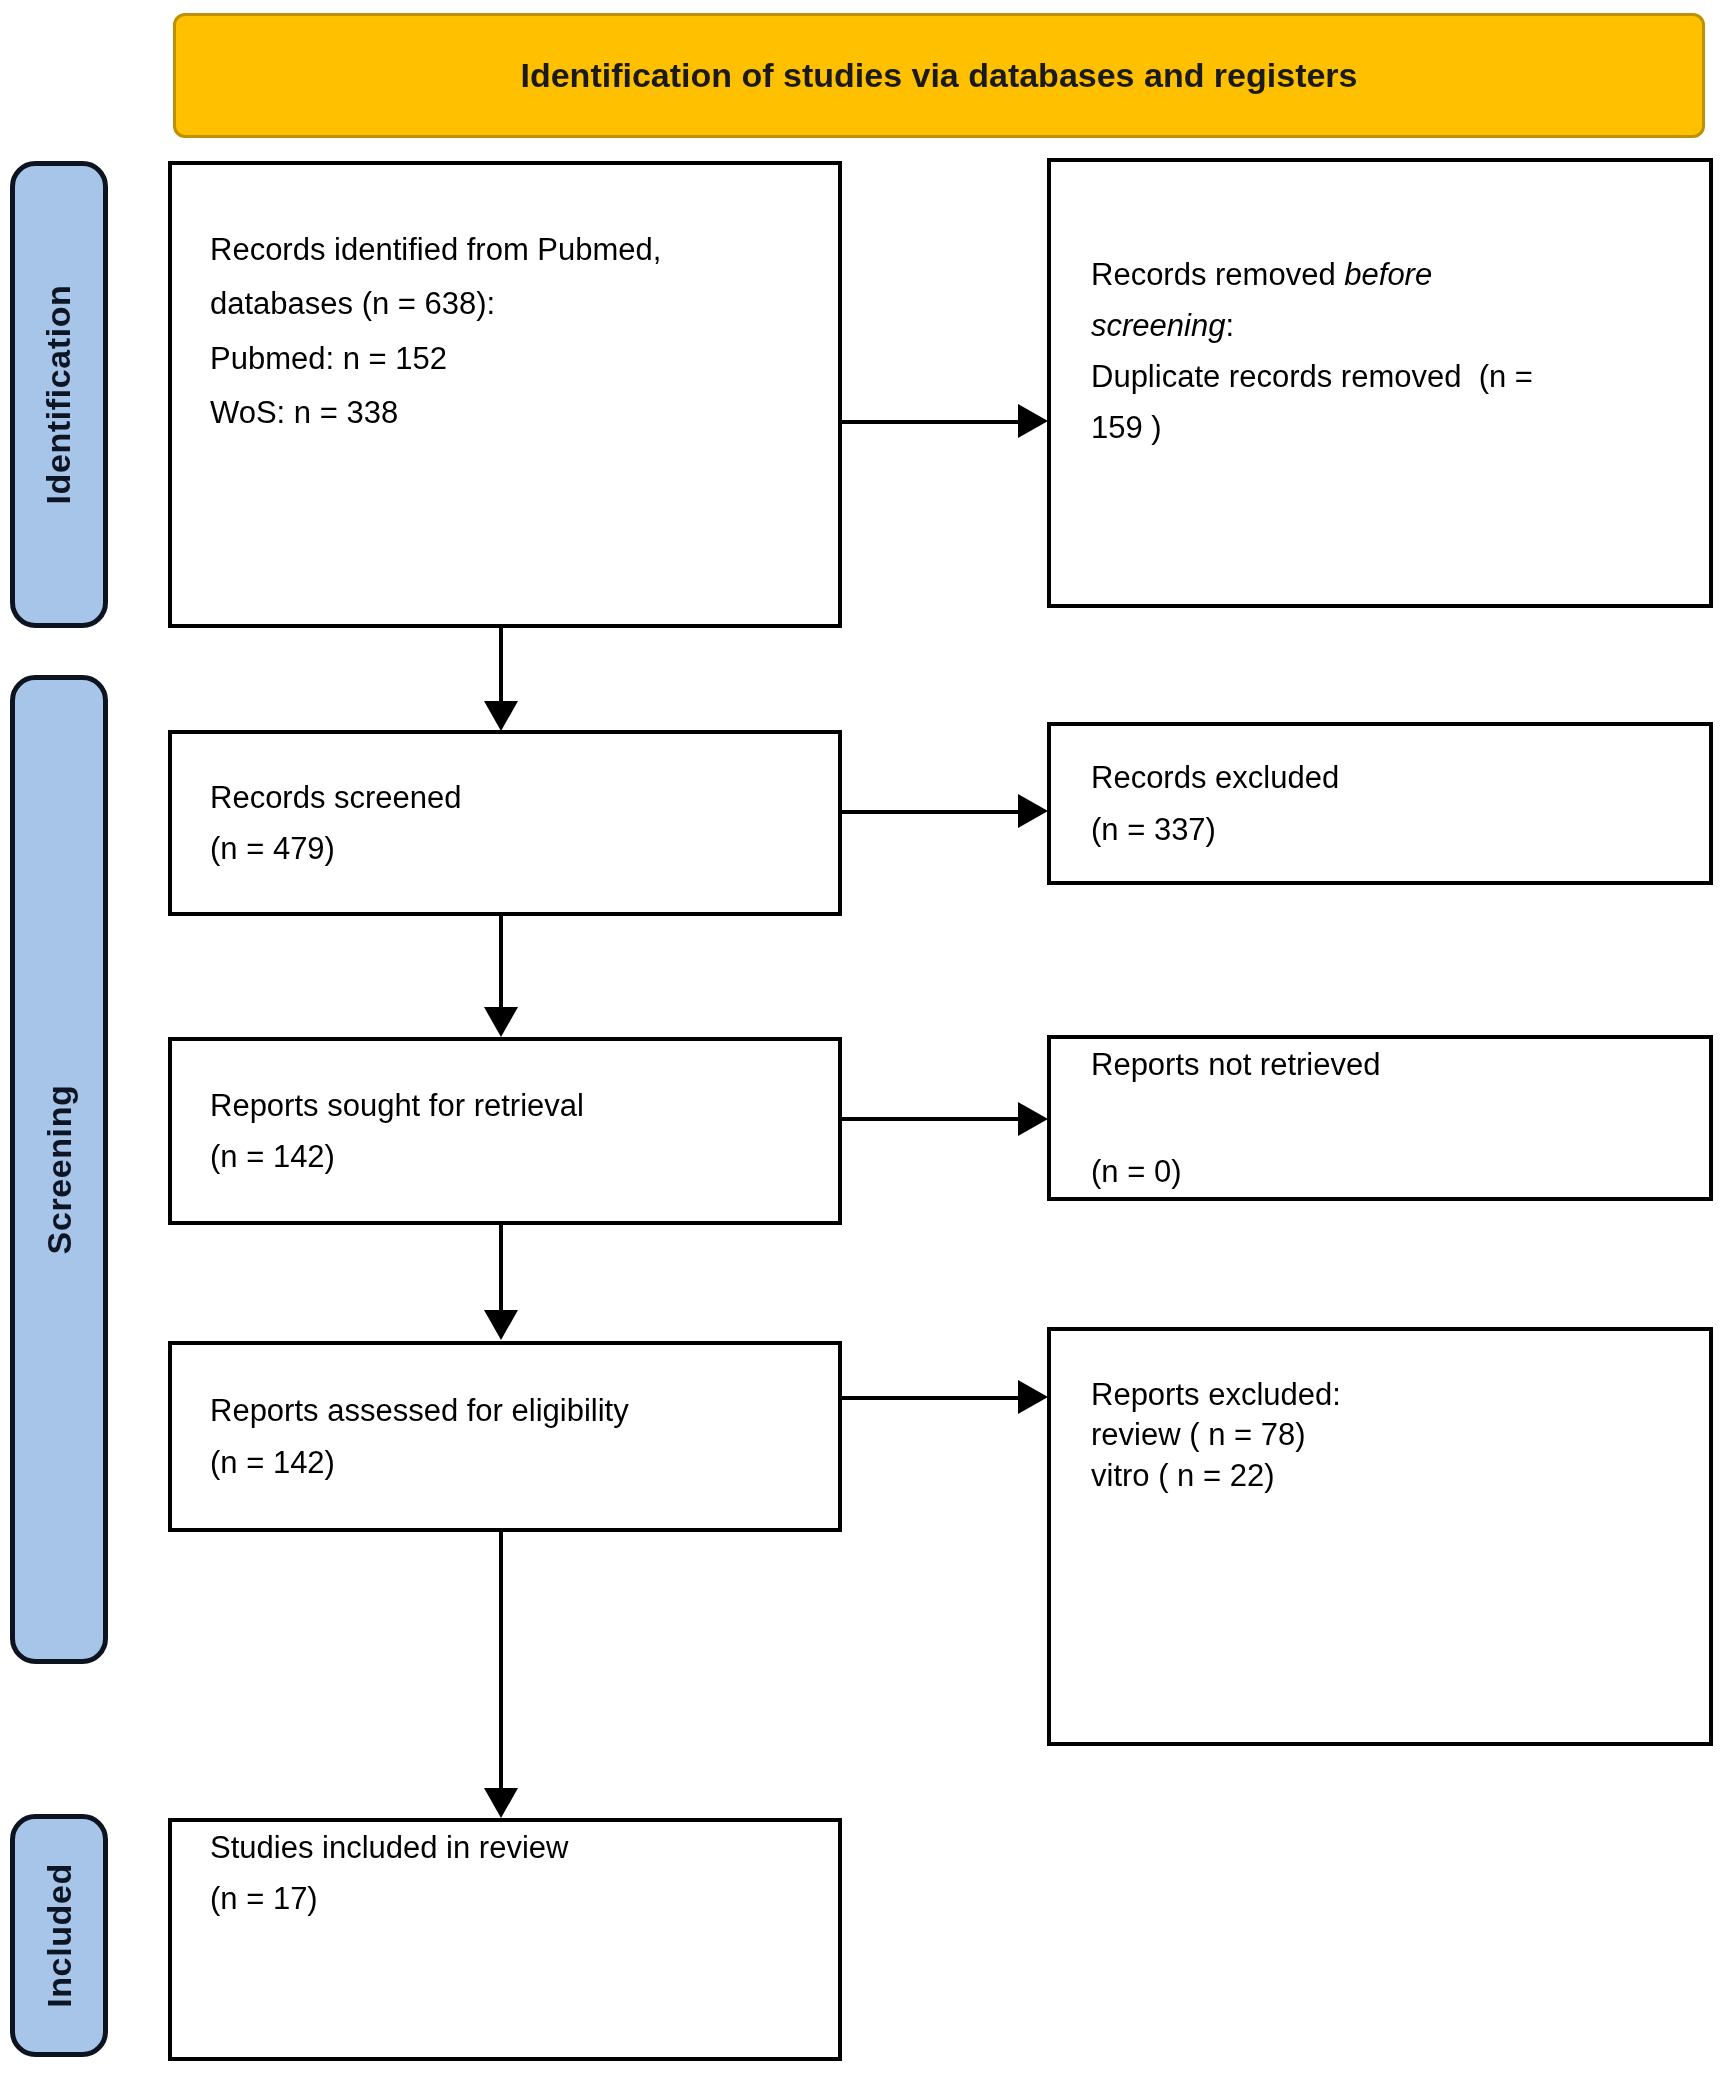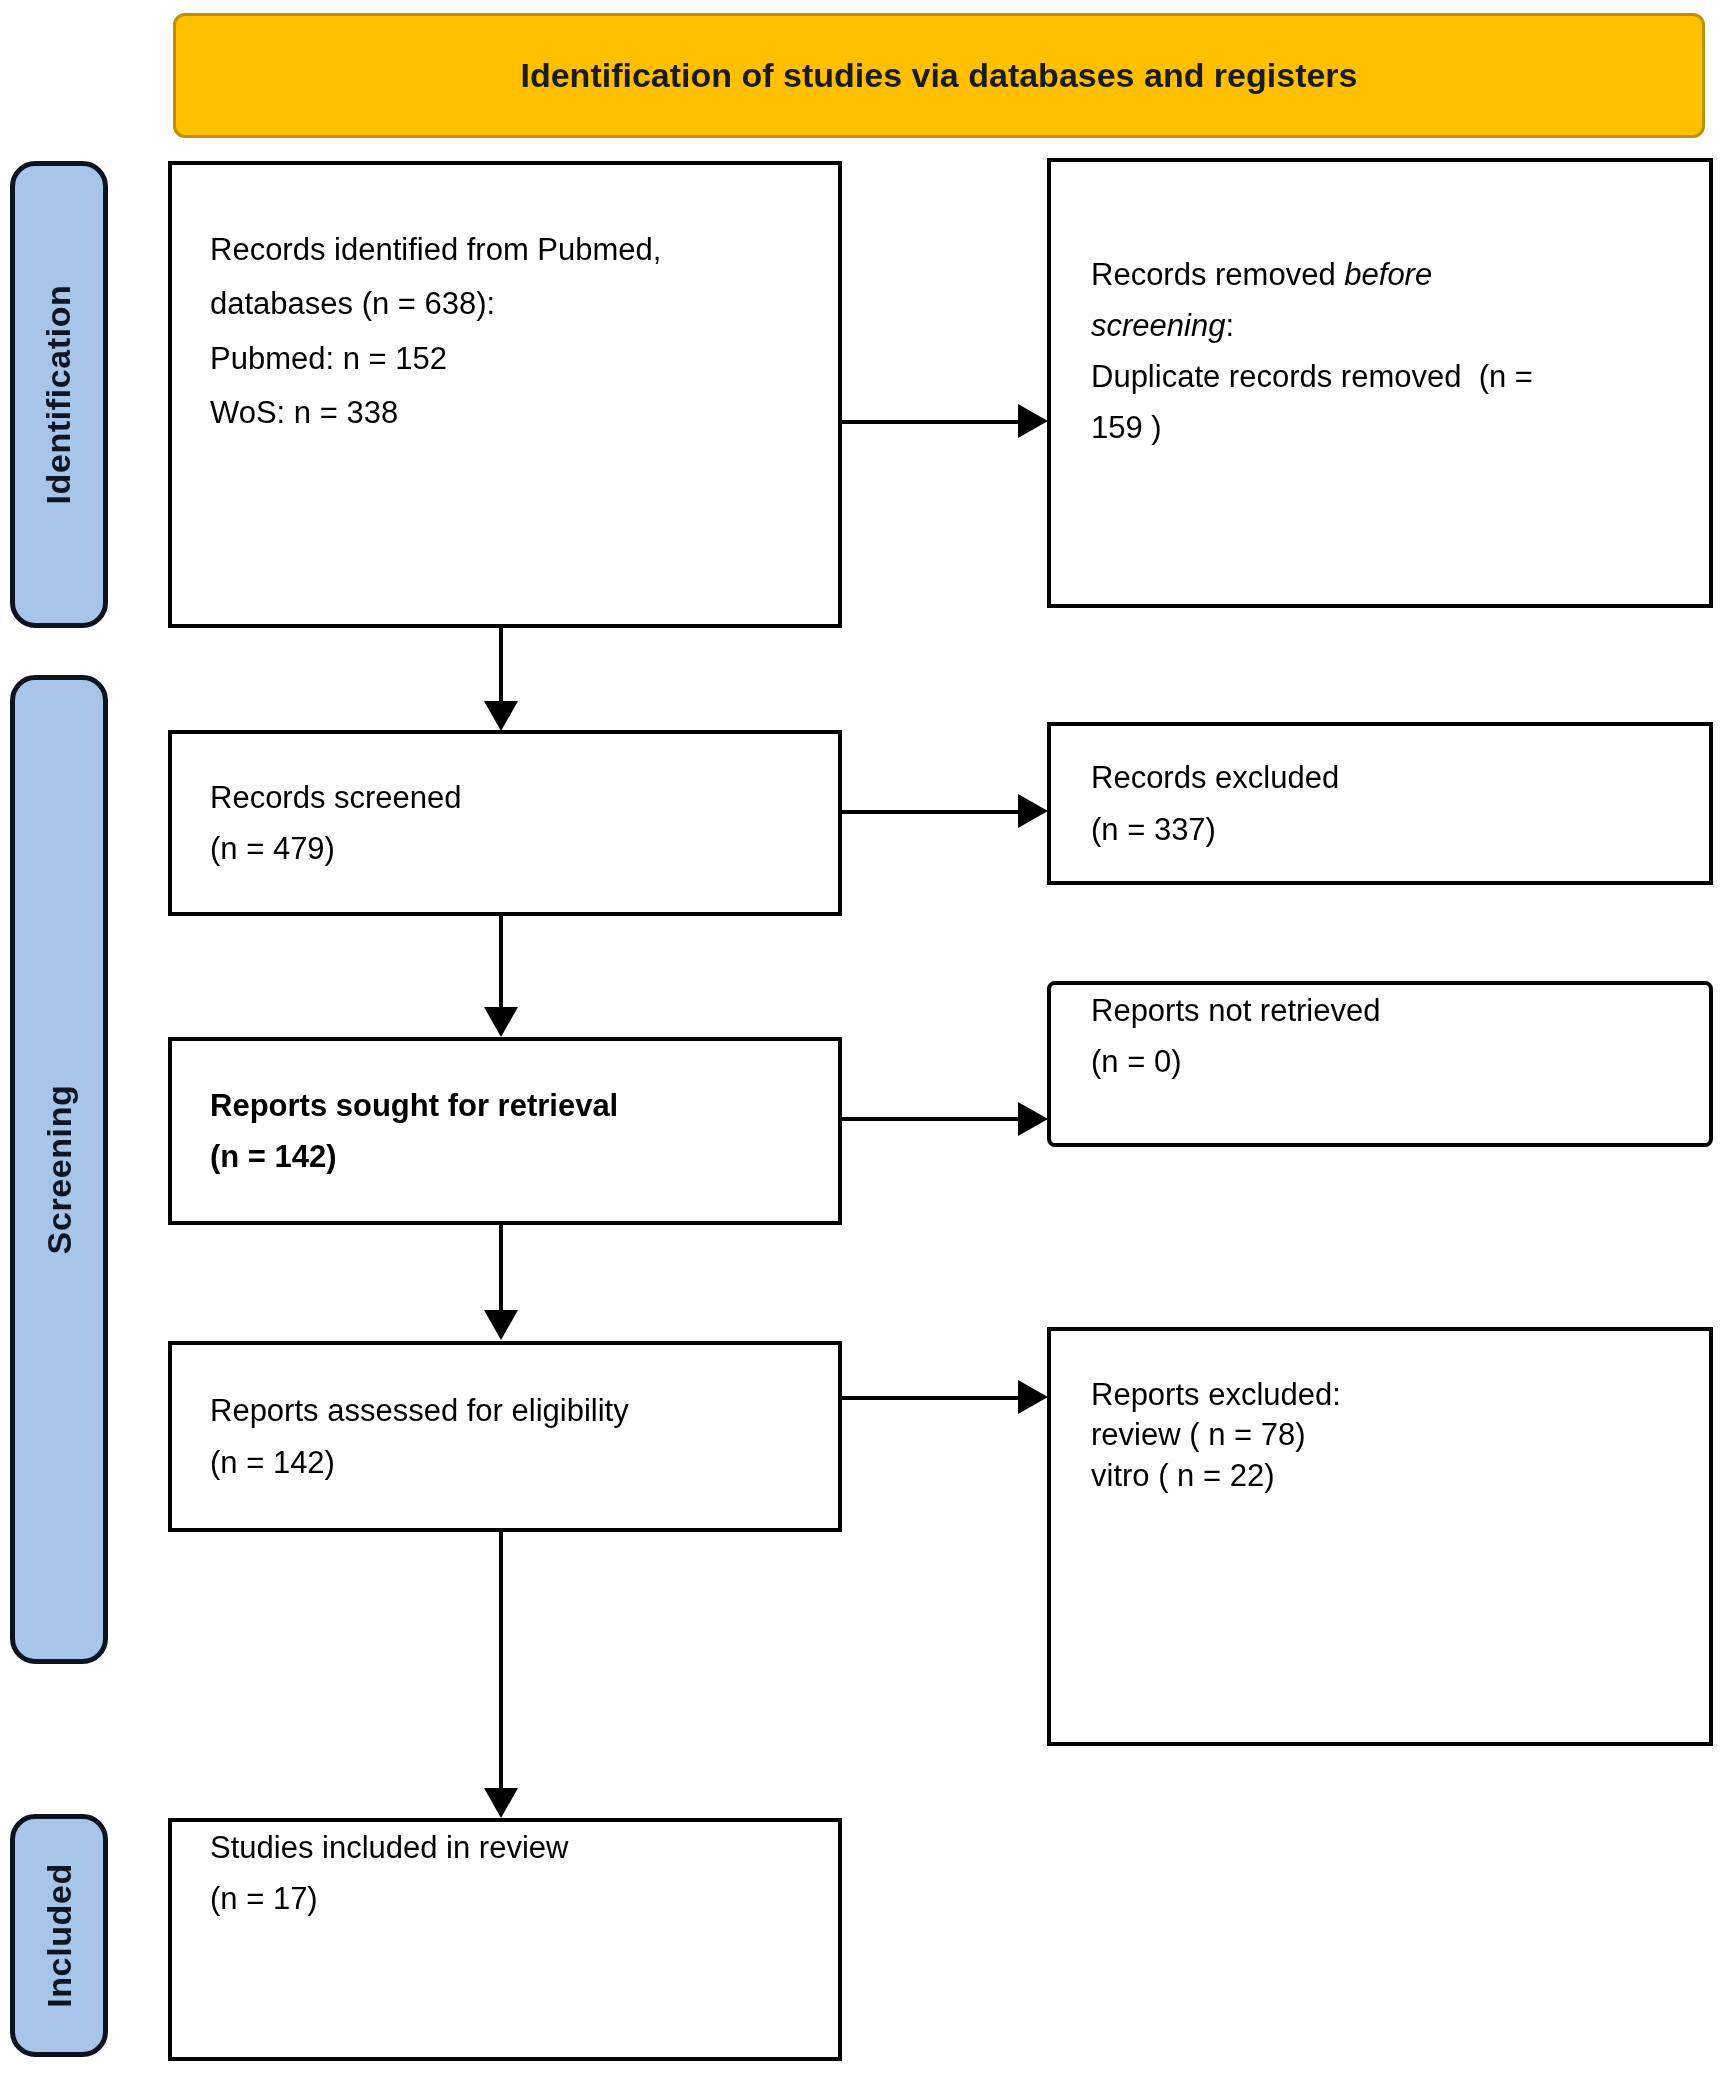--- a/index.html
+++ b/index.html
@@ -37,26 +37,26 @@
     position:absolute;background:#ffffff;border:4.6px solid #000000;
     box-sizing:border-box;
     display:flex;flex-direction:column;
     font-size:31px;line-height:1.65;
   }
   .box .line{white-space:pre-wrap;}
   .col-left{left:168px;width:674px;padding-left:38px;padding-right:17.3px;}
   .col-right{left:1047px;width:666px;padding-left:40px;padding-right:17.3px;}
   .b1{top:161px;height:467px;padding-top:58px;line-height:1.75;}
   .b2{top:730px;height:186px;justify-content:center;}
-  .b3{top:1037px;height:188px;justify-content:center;font-weight:bold;}
+  .b3{top:1037px;height:188px;justify-content:center;}
   .b4{top:1341px;height:191px;justify-content:center;}
   .b5{top:1818px;height:243px;}
   .r1{top:158px;height:450px;padding-top:87px;}
   .r2{top:722px;height:163px;justify-content:center;}
-  .r3{top:981px;height:166px;justify-content:flex-start;border-radius:8px;}
+  .r3{top:1035px;height:166px;justify-content:space-between;}
   .r4{top:1327px;height:419px;padding-top:44px;line-height:1.3;}
   .it{font-style:italic;}
   
   .hline{position:absolute;height:4px;background:#000;}
   .vline{position:absolute;width:4px;background:#000;}
   .head-right{
     position:absolute;width:0;height:0;
     border-top:17.3px solid transparent;border-bottom:17.3px solid transparent;
     border-left:30px solid #000;
   }

